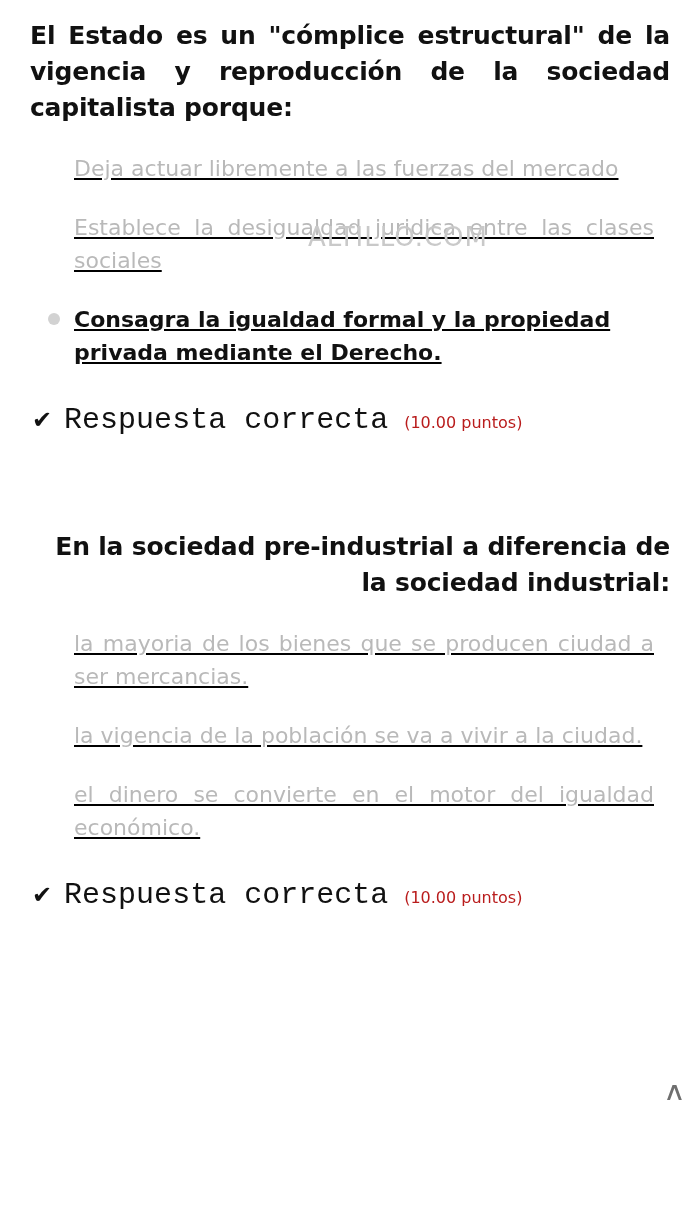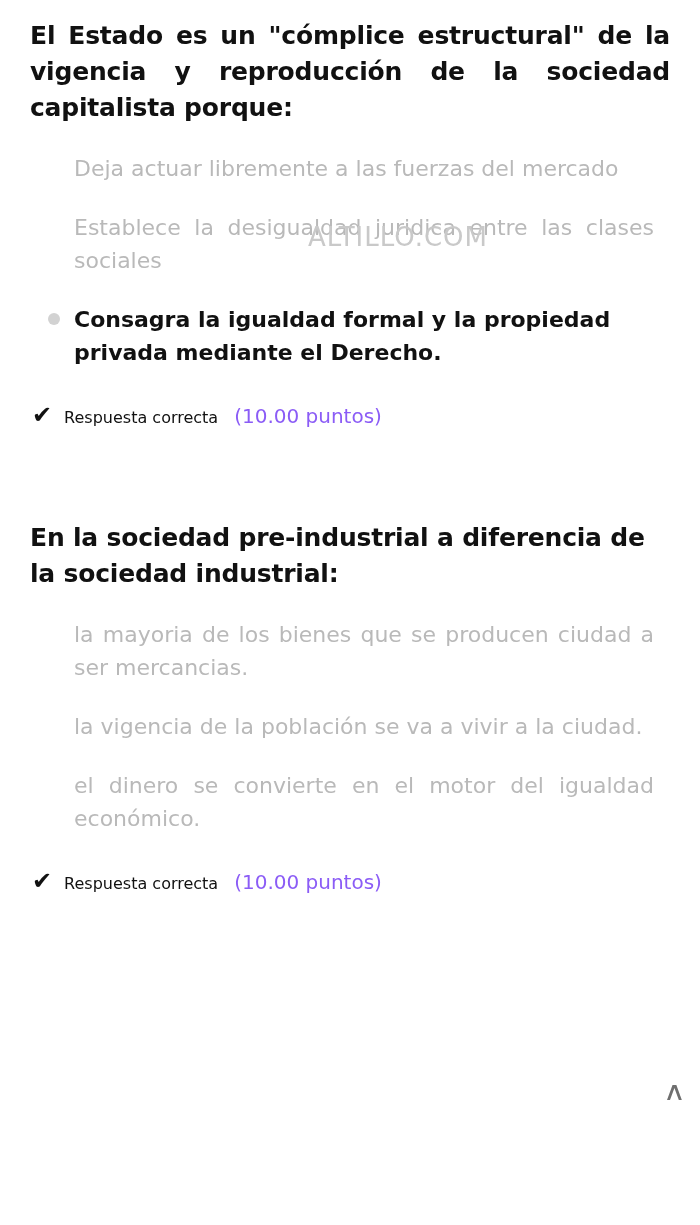--- a/index.html
+++ b/index.html
@@ -30,26 +30,27 @@
   .q-title {
     font-weight: bold;
     font-size: 25px;
     line-height: 1.44;
     text-align: justify;
     color: #111111;
     letter-spacing: -0.2px;
     margin: 0;
   }
   .q-title.no-justify {
-    text-align: left;
+    text-align: right;
   }
 
   .answers {
     margin-top: 26px;
     padding-left: 18px;
+    text-decoration: underline;
   }
 
   .answer {
     display: flex;
     align-items: flex-start;
     margin-bottom: 26px;
   }
 
   .bullet {
     flex: 0 0 auto;
@@ -83,27 +84,28 @@
     margin-top: 34px;
     padding-left: 2px;
   }
   .check-icon {
     font-size: 24px;
     color: #111111;
     margin-right: 12px;
     line-height: 1;
   }
   .result-label {
+    font-size: 30px;
+    color: #111111;
+    letter-spacing: 0px;
+    font-family: Liberation Mono, monospace;
+  }
+  .result-points {
     font-size: 16px;
-    color: #111111;
-    letter-spacing: 0px;
-  }
-  .result-points {
-    font-size: 20px;
-    color: #8b5cf6;
+    color: #b91c1c;
     margin-left: 16px;
     text-align: center;
   }
 
   .watermark {
     position: absolute;
     top: 222px;
     left: 308px;
     font-size: 26px;
     letter-spacing: 1px;

